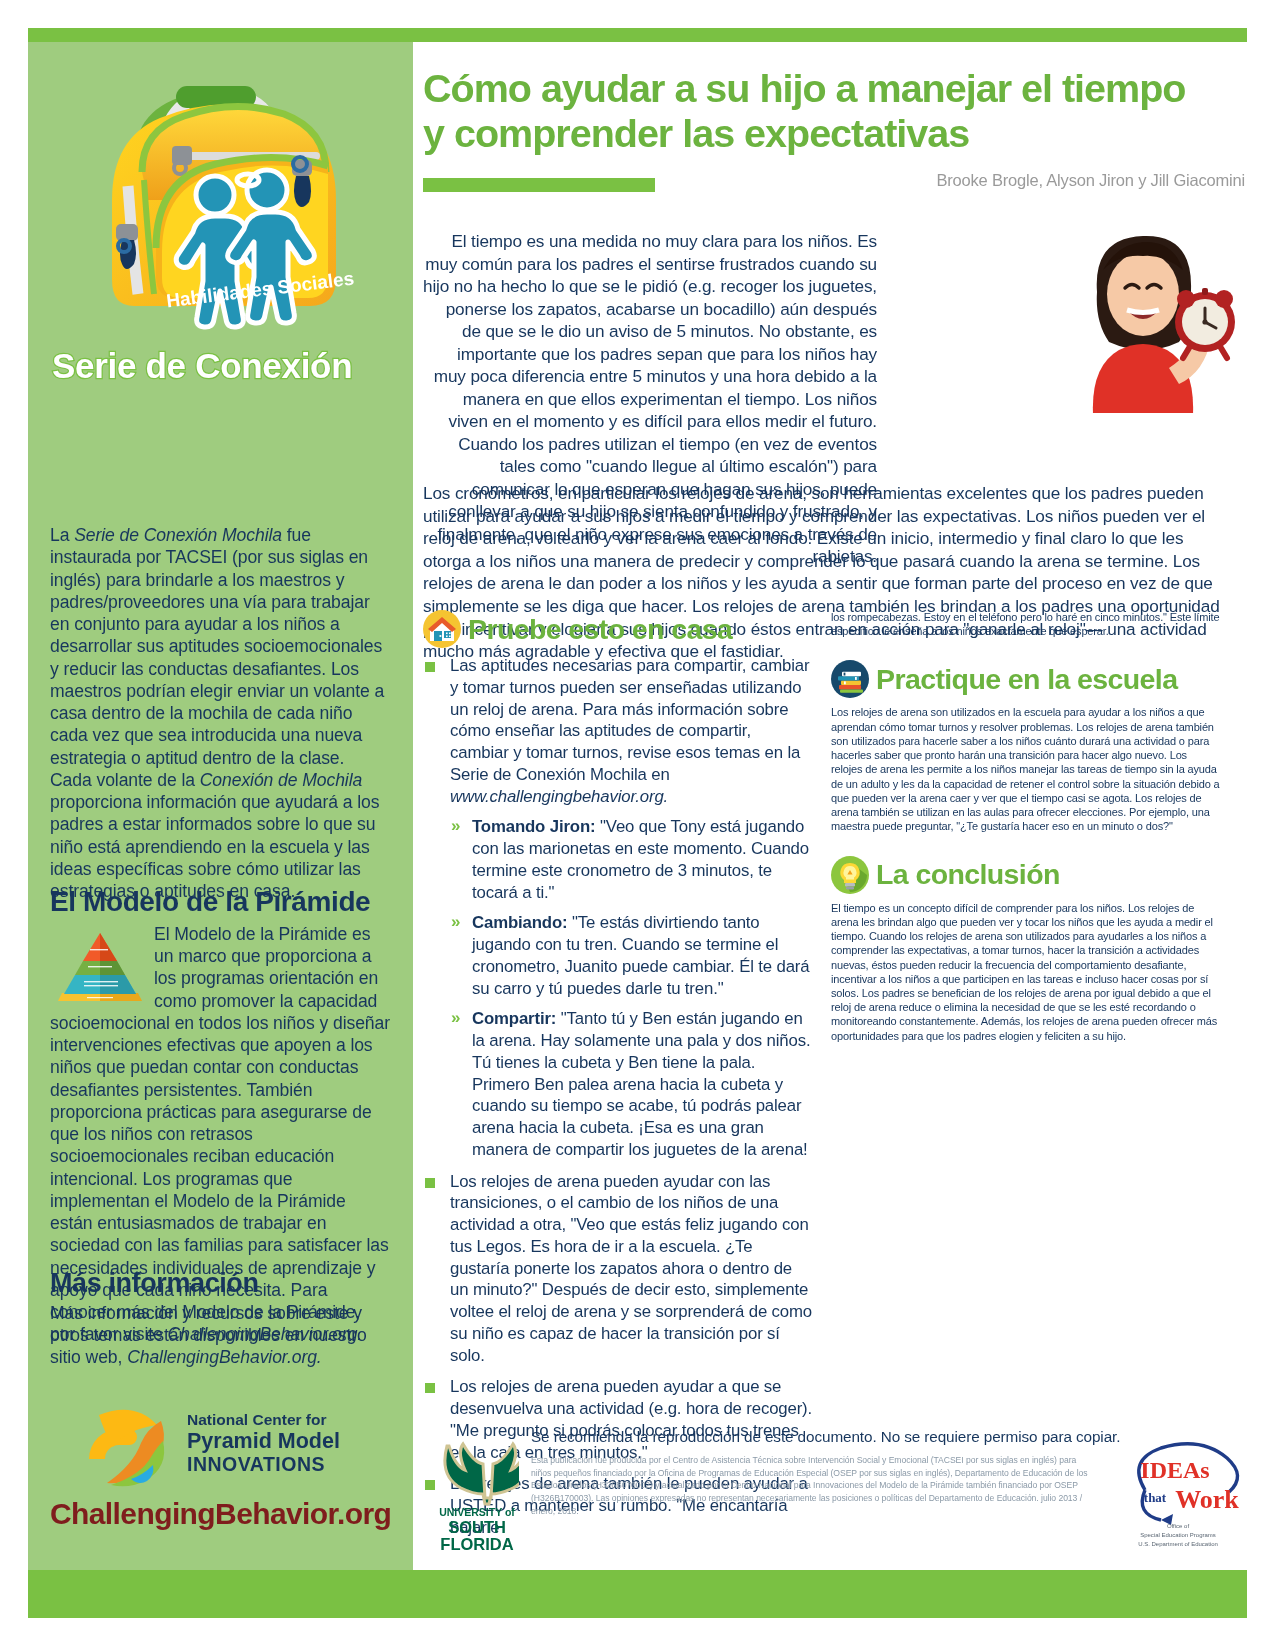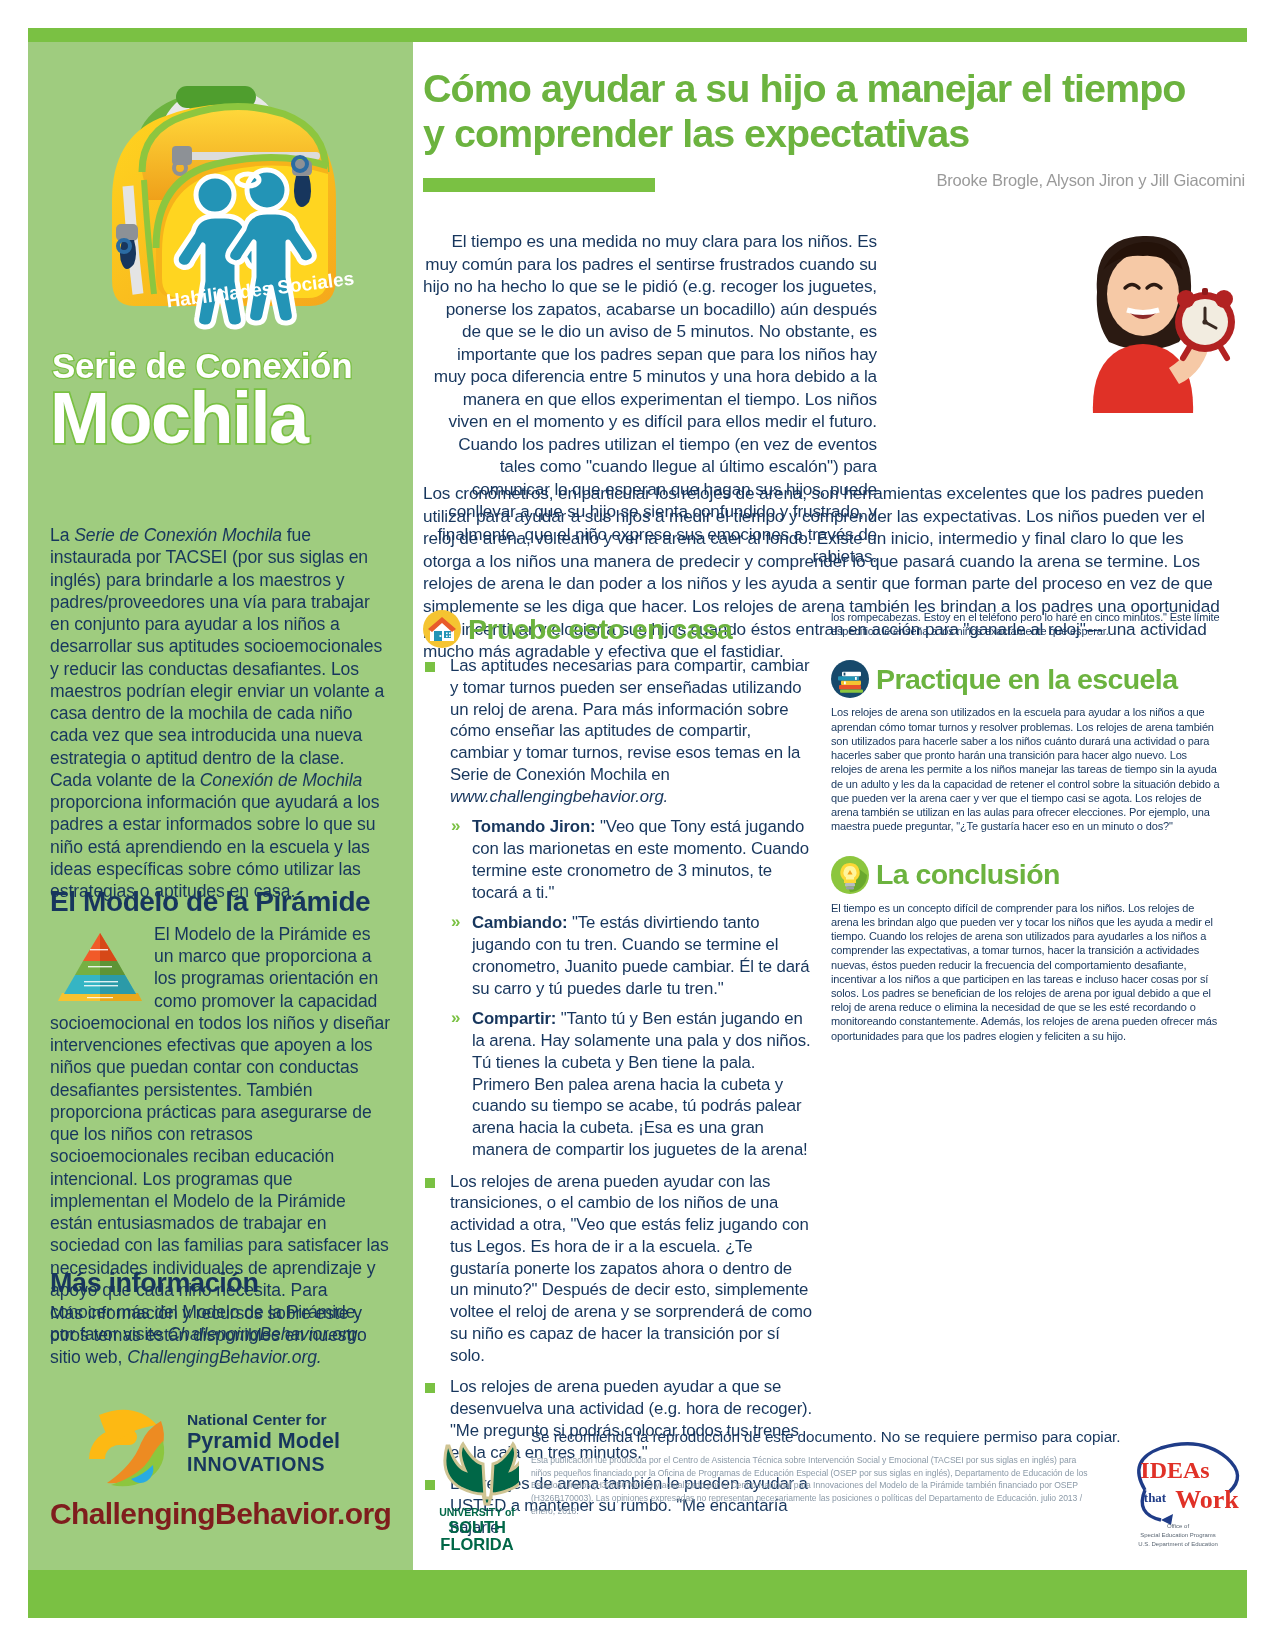--- a/index.html
+++ b/index.html
@@ -254,21 +254,20 @@
           <circle cx="191" cy="130" r="20"></circle>
           <path d="M191 152 q-19 0 -23 17 l-15 22 q-4 8 4 11 q8 3 11 -5 l10 -15 v35 l-6 36 q-2 9 7 10 q9 1 10 -8 l6 -28 l6 28 q1 9 10 8 q9 -1 7 -10 l-6 -36 v-35 l10 15 q3 8 11 5 q8 -3 4 -11 l-15 -22 q-4 -17 -23 -17z"></path>
         </g>
         <ellipse cx="172" cy="120" rx="11" ry="6" fill="none" stroke="#ffffff" stroke-width="5"></ellipse>
         <text x="185" y="236" font-family="Liberation Sans, sans-serif" font-size="19" font-weight="700" fill="#ffffff" text-anchor="middle" transform="rotate(-7 185 236)">Habilidades Sociales</text>
       </svg>
     </div>
 
     <div class="brand-block">
       <div class="brand-line1">Serie de Conexión</div>
-      <div class="brand-line2">Mochila</div>
     </div>
 
     <section class="about">
       <p class="sb-p"><span>La </span><i>Serie de Conexión Mochila</i><span> fue instaurada por TACSEI (por sus siglas en inglés) para brindarle a los maestros y padres/proveedores una vía para trabajar en conjunto para ayudar a los niños a desarrollar sus aptitudes socioemocionales y reducir las conductas desafiantes. Los maestros podrían elegir enviar un volante a casa dentro de la mochila de cada niño cada vez que sea introducida una nueva estrategia o aptitud dentro de la clase. Cada volante de la </span><i>Conexión de Mochila</i><span> proporciona información que ayudará a los padres a estar informados sobre lo que su niño está aprendiendo en la escuela y las ideas específicas sobre cómo utilizar las estrategias o aptitudes en casa.</span></p>
     </section>
 
     <section class="pyramid-sec">
       <div class="sb-h sub">El Modelo de la Pirámide</div>
       <svg class="pyr-img" viewBox="0 0 92 76">
         <path d="M8 66 L46 66 L46 74 L4 74z" fill="#f7c331"></path>

